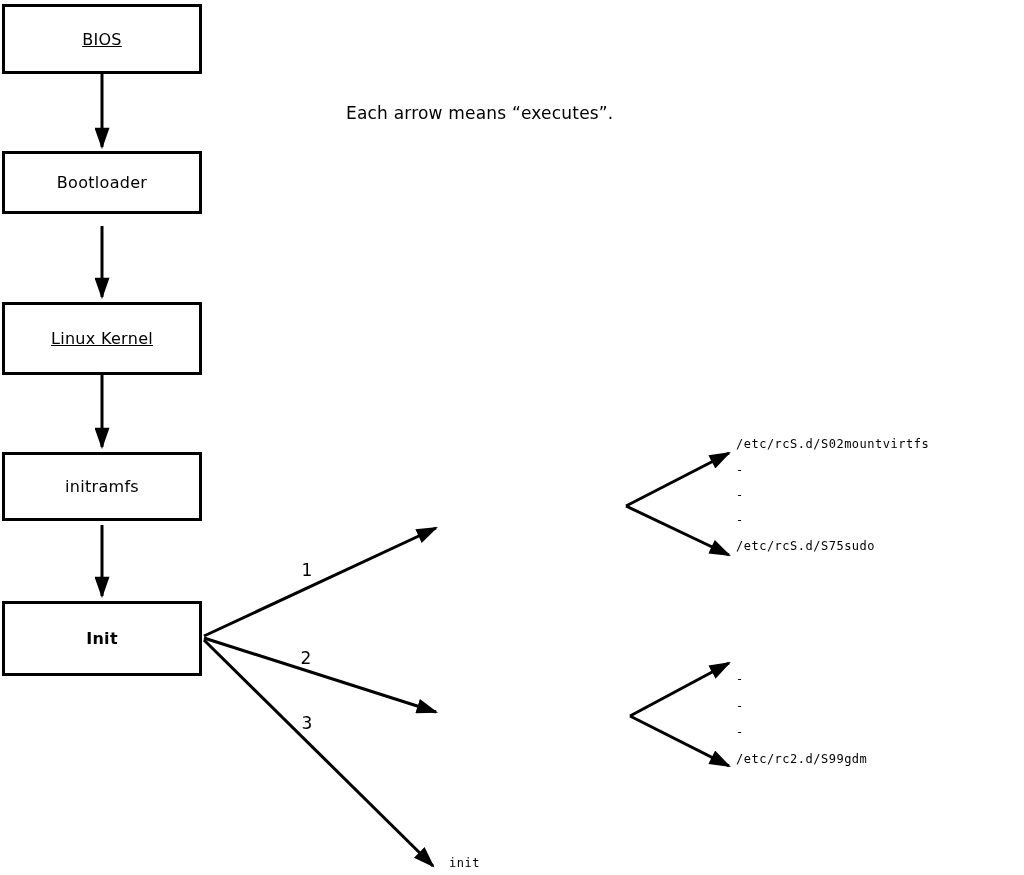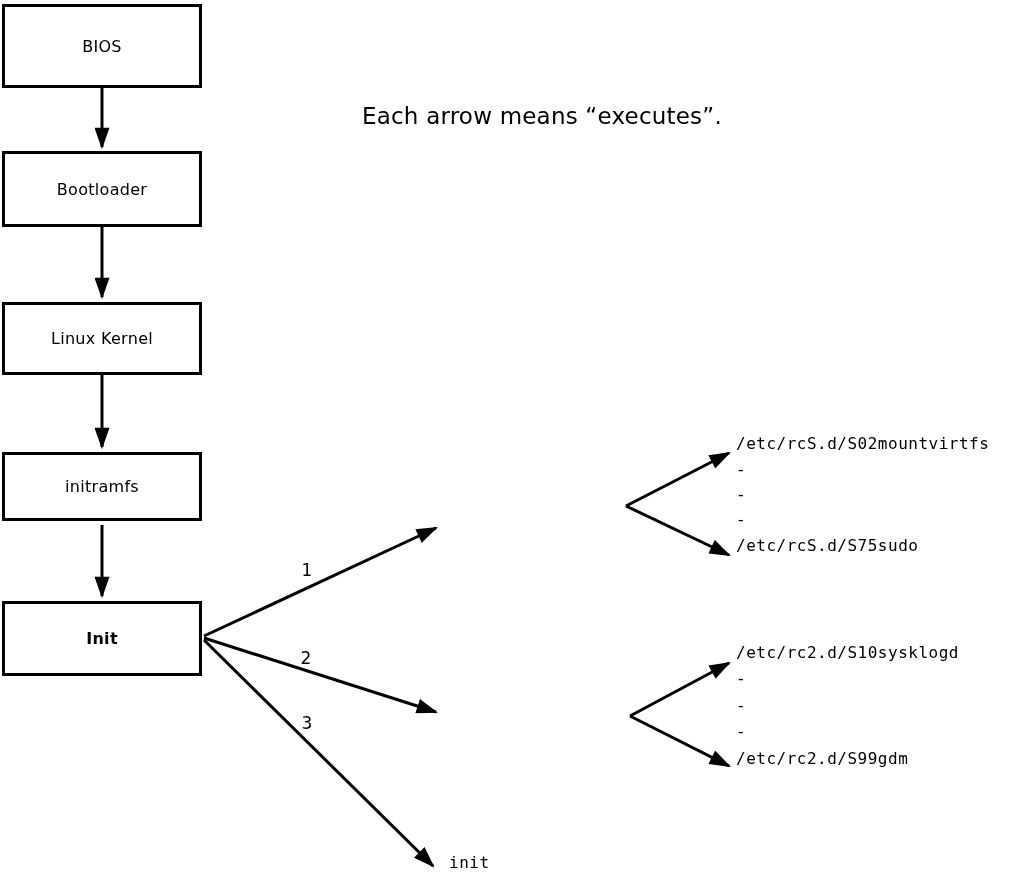--- a/index.html
+++ b/index.html
@@ -23,45 +23,45 @@
     left: 2px;
     width: 200px;
     border: 3px solid #000000;
     background: #ffffff;
     display: flex;
     align-items: center;
     justify-content: center;
     font-size: 16px;
     letter-spacing: 0.3px;
   }
-  .box-bios       { top: 4px;   height: 84px; }
-  .box-bootloader { top: 151px; height: 76px; }
-  .box-kernel     { top: 302px; height: 73px; }
+  .box-bios       { top: 4px;   height: 70px; text-decoration: underline; }
+  .box-bootloader { top: 151px; height: 63px; }
+  .box-kernel     { top: 302px; height: 73px; text-decoration: underline; }
   .box-initramfs  { top: 452px; height: 69px; }
   .box-init       { top: 601px; height: 75px; font-weight: bold; }
   .note {
     position: absolute;
-    left: 362px;
+    left: 346px;
     top: 103px;
-    font-size: 23px;
+    font-size: 17px;
     letter-spacing: 0.2px;
     white-space: nowrap;
   }
   .edge-label {
     position: absolute;
     transform: translate(-50%, -50%);
     font-size: 17px;
   }
   .lbl-1 { left: 307px; top: 570px; }
   .lbl-2 { left: 306px; top: 658px; }
   .lbl-3 { left: 307px; top: 723px; }
   .mono {
     position: absolute;
     font-family: "DejaVu Sans Mono", "Liberation Mono", monospace;
-    font-size: 16px;
+    font-size: 12px;
     line-height: 22px;
     letter-spacing: 0.5px;
     white-space: pre;
   }
   .t-rcs   { left: 446px; top: 500px; }
   .t-rc2   { left: 442px; top: 704px; }
   .t-getty { left: 449px; top: 852px; }
   .rcs-c0 { left: 736px; top: 433px; }
   .rcs-c1 { left: 736px; top: 459px; }
   .rcs-c2 { left: 736px; top: 484px; }
@@ -122,19 +122,18 @@
   <div class="edge-label lbl-3">3</div>
 
   <div class="mono t-getty">init</div>
 
   <div class="mono rcs-c0">/etc/rcS.d/S02mountvirtfs</div>
   <div class="mono rcs-c1">-</div>
   <div class="mono rcs-c2">-</div>
   <div class="mono rcs-c3">-</div>
   <div class="mono rcs-c4">/etc/rcS.d/S75sudo</div>
 
-  <div class="mono rc2-c0">/etc/rc2.d/S10sysklogd</div>
   <div class="mono rc2-c1">-</div>
   <div class="mono rc2-c2">-</div>
   <div class="mono rc2-c3">-</div>
   <div class="mono rc2-c4">/etc/rc2.d/S99gdm</div>
 
 </div>
 
 </body></html>

